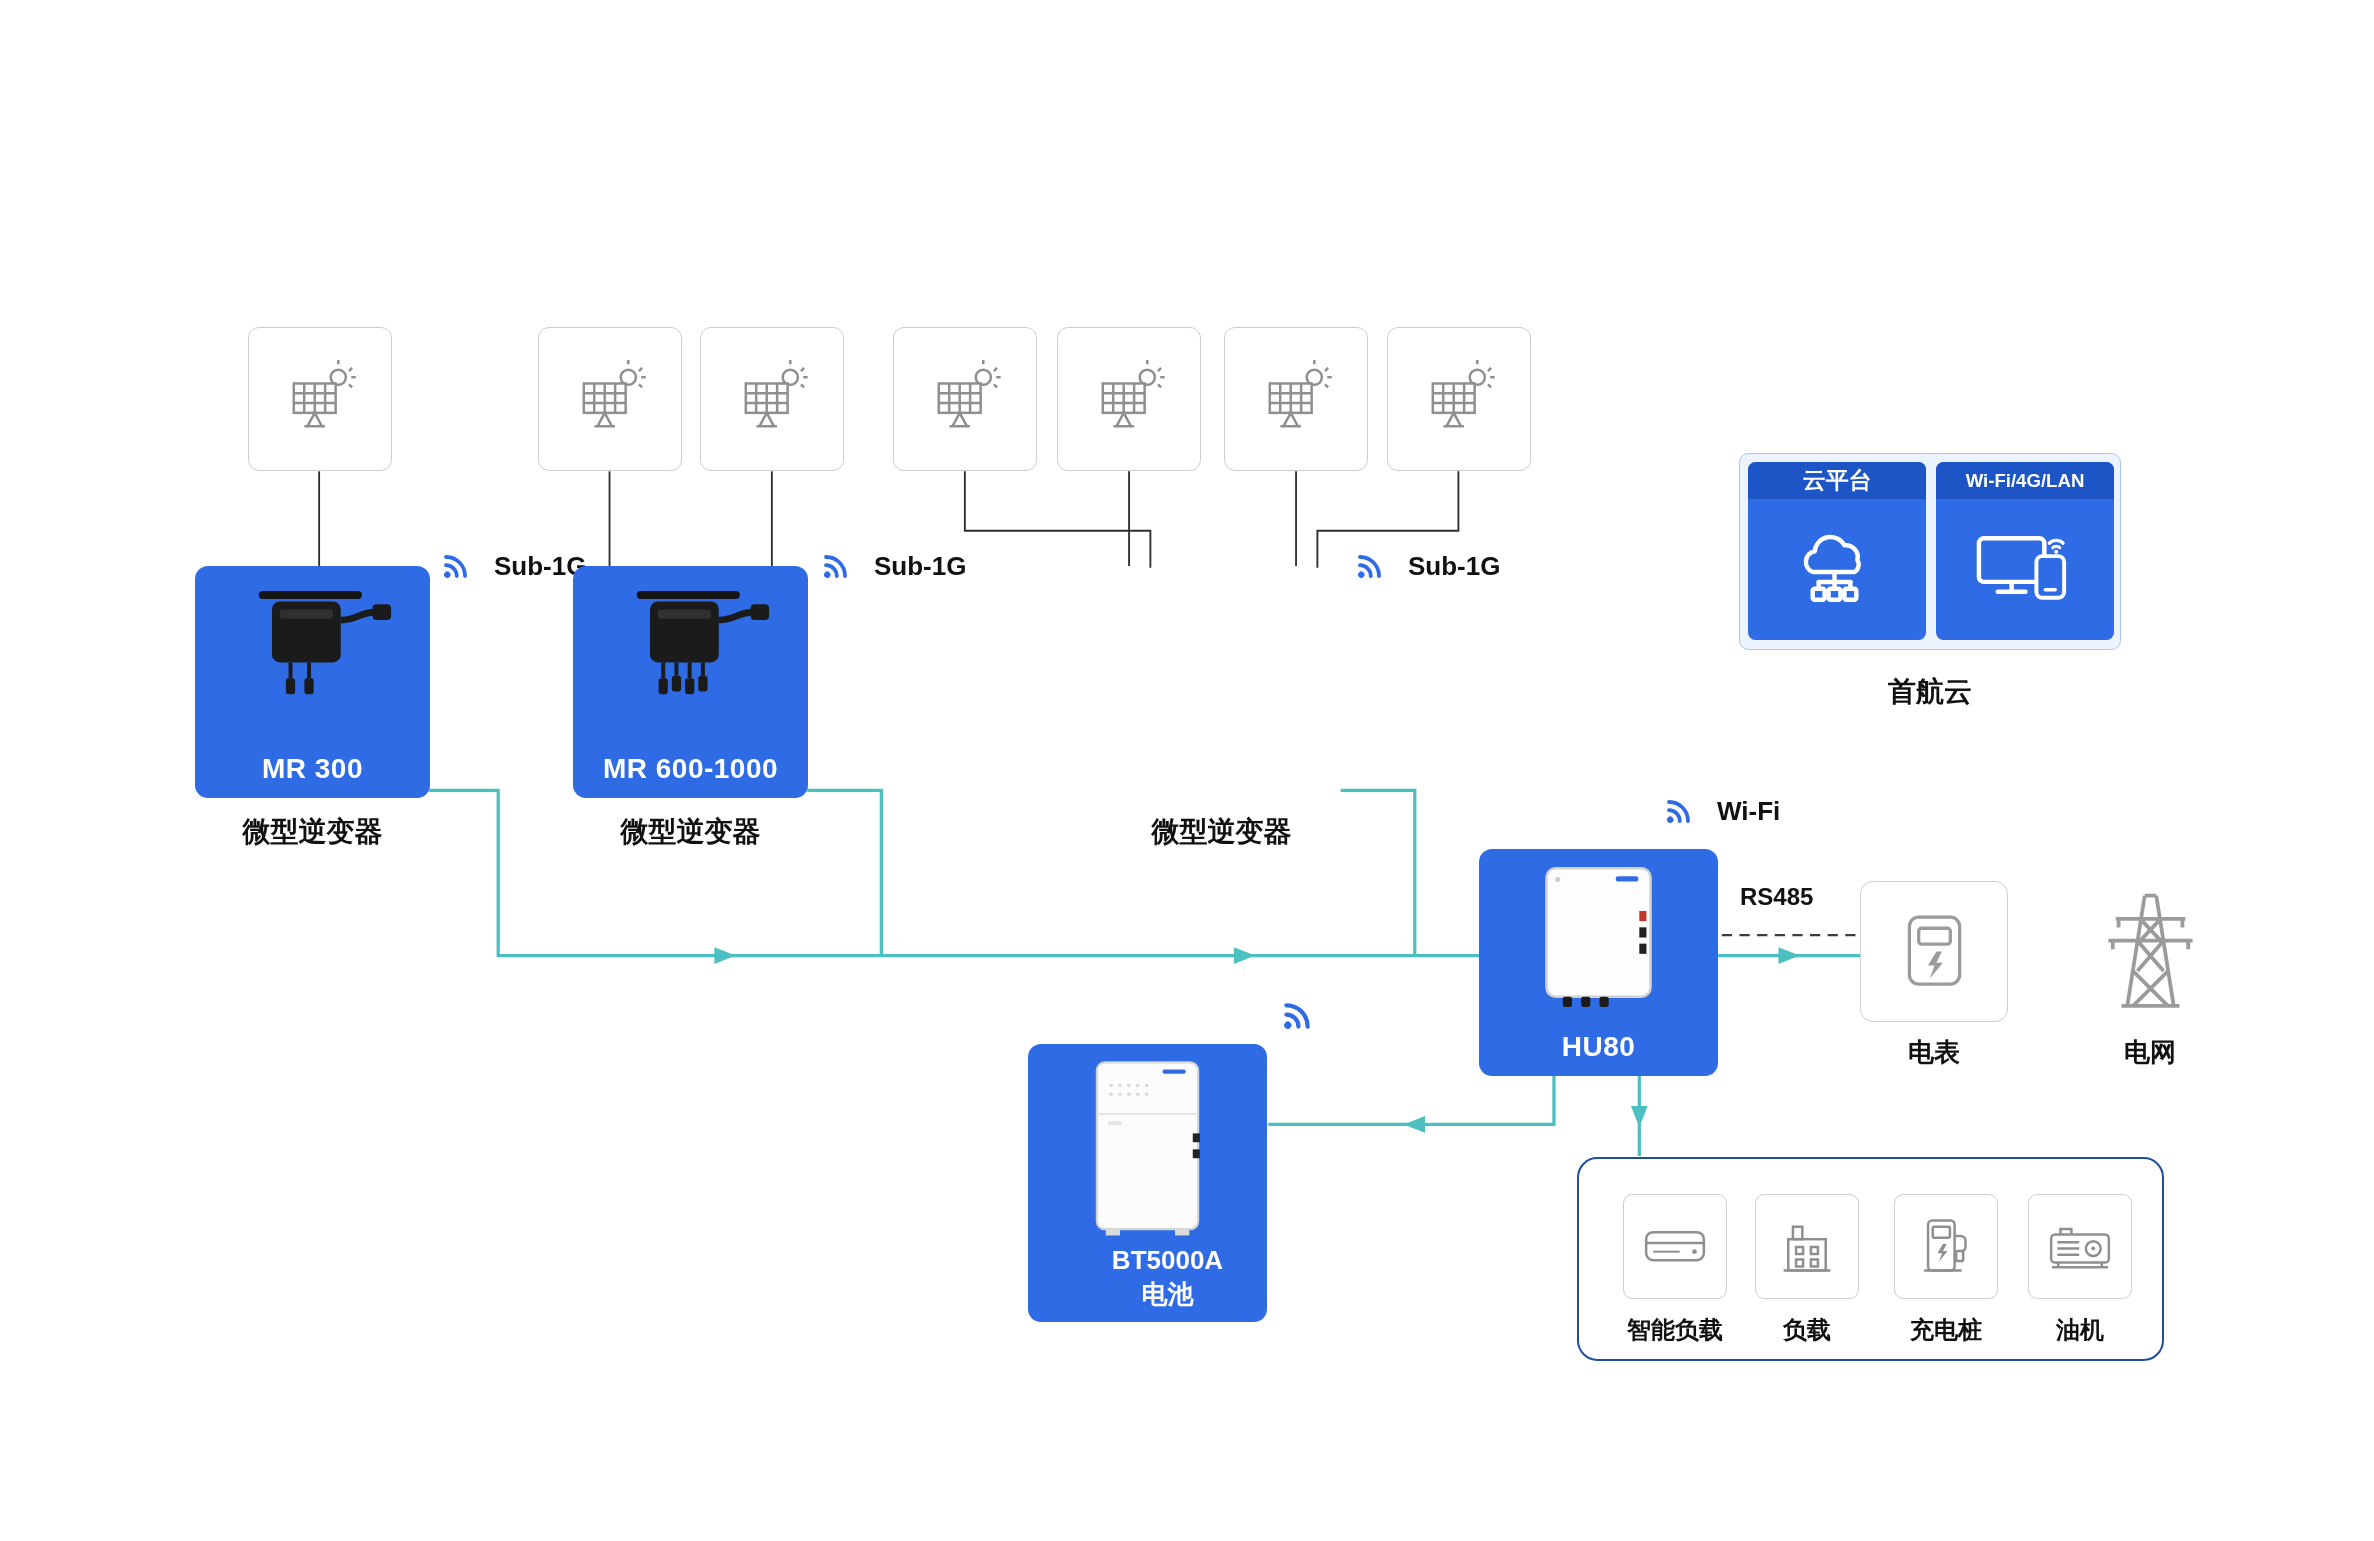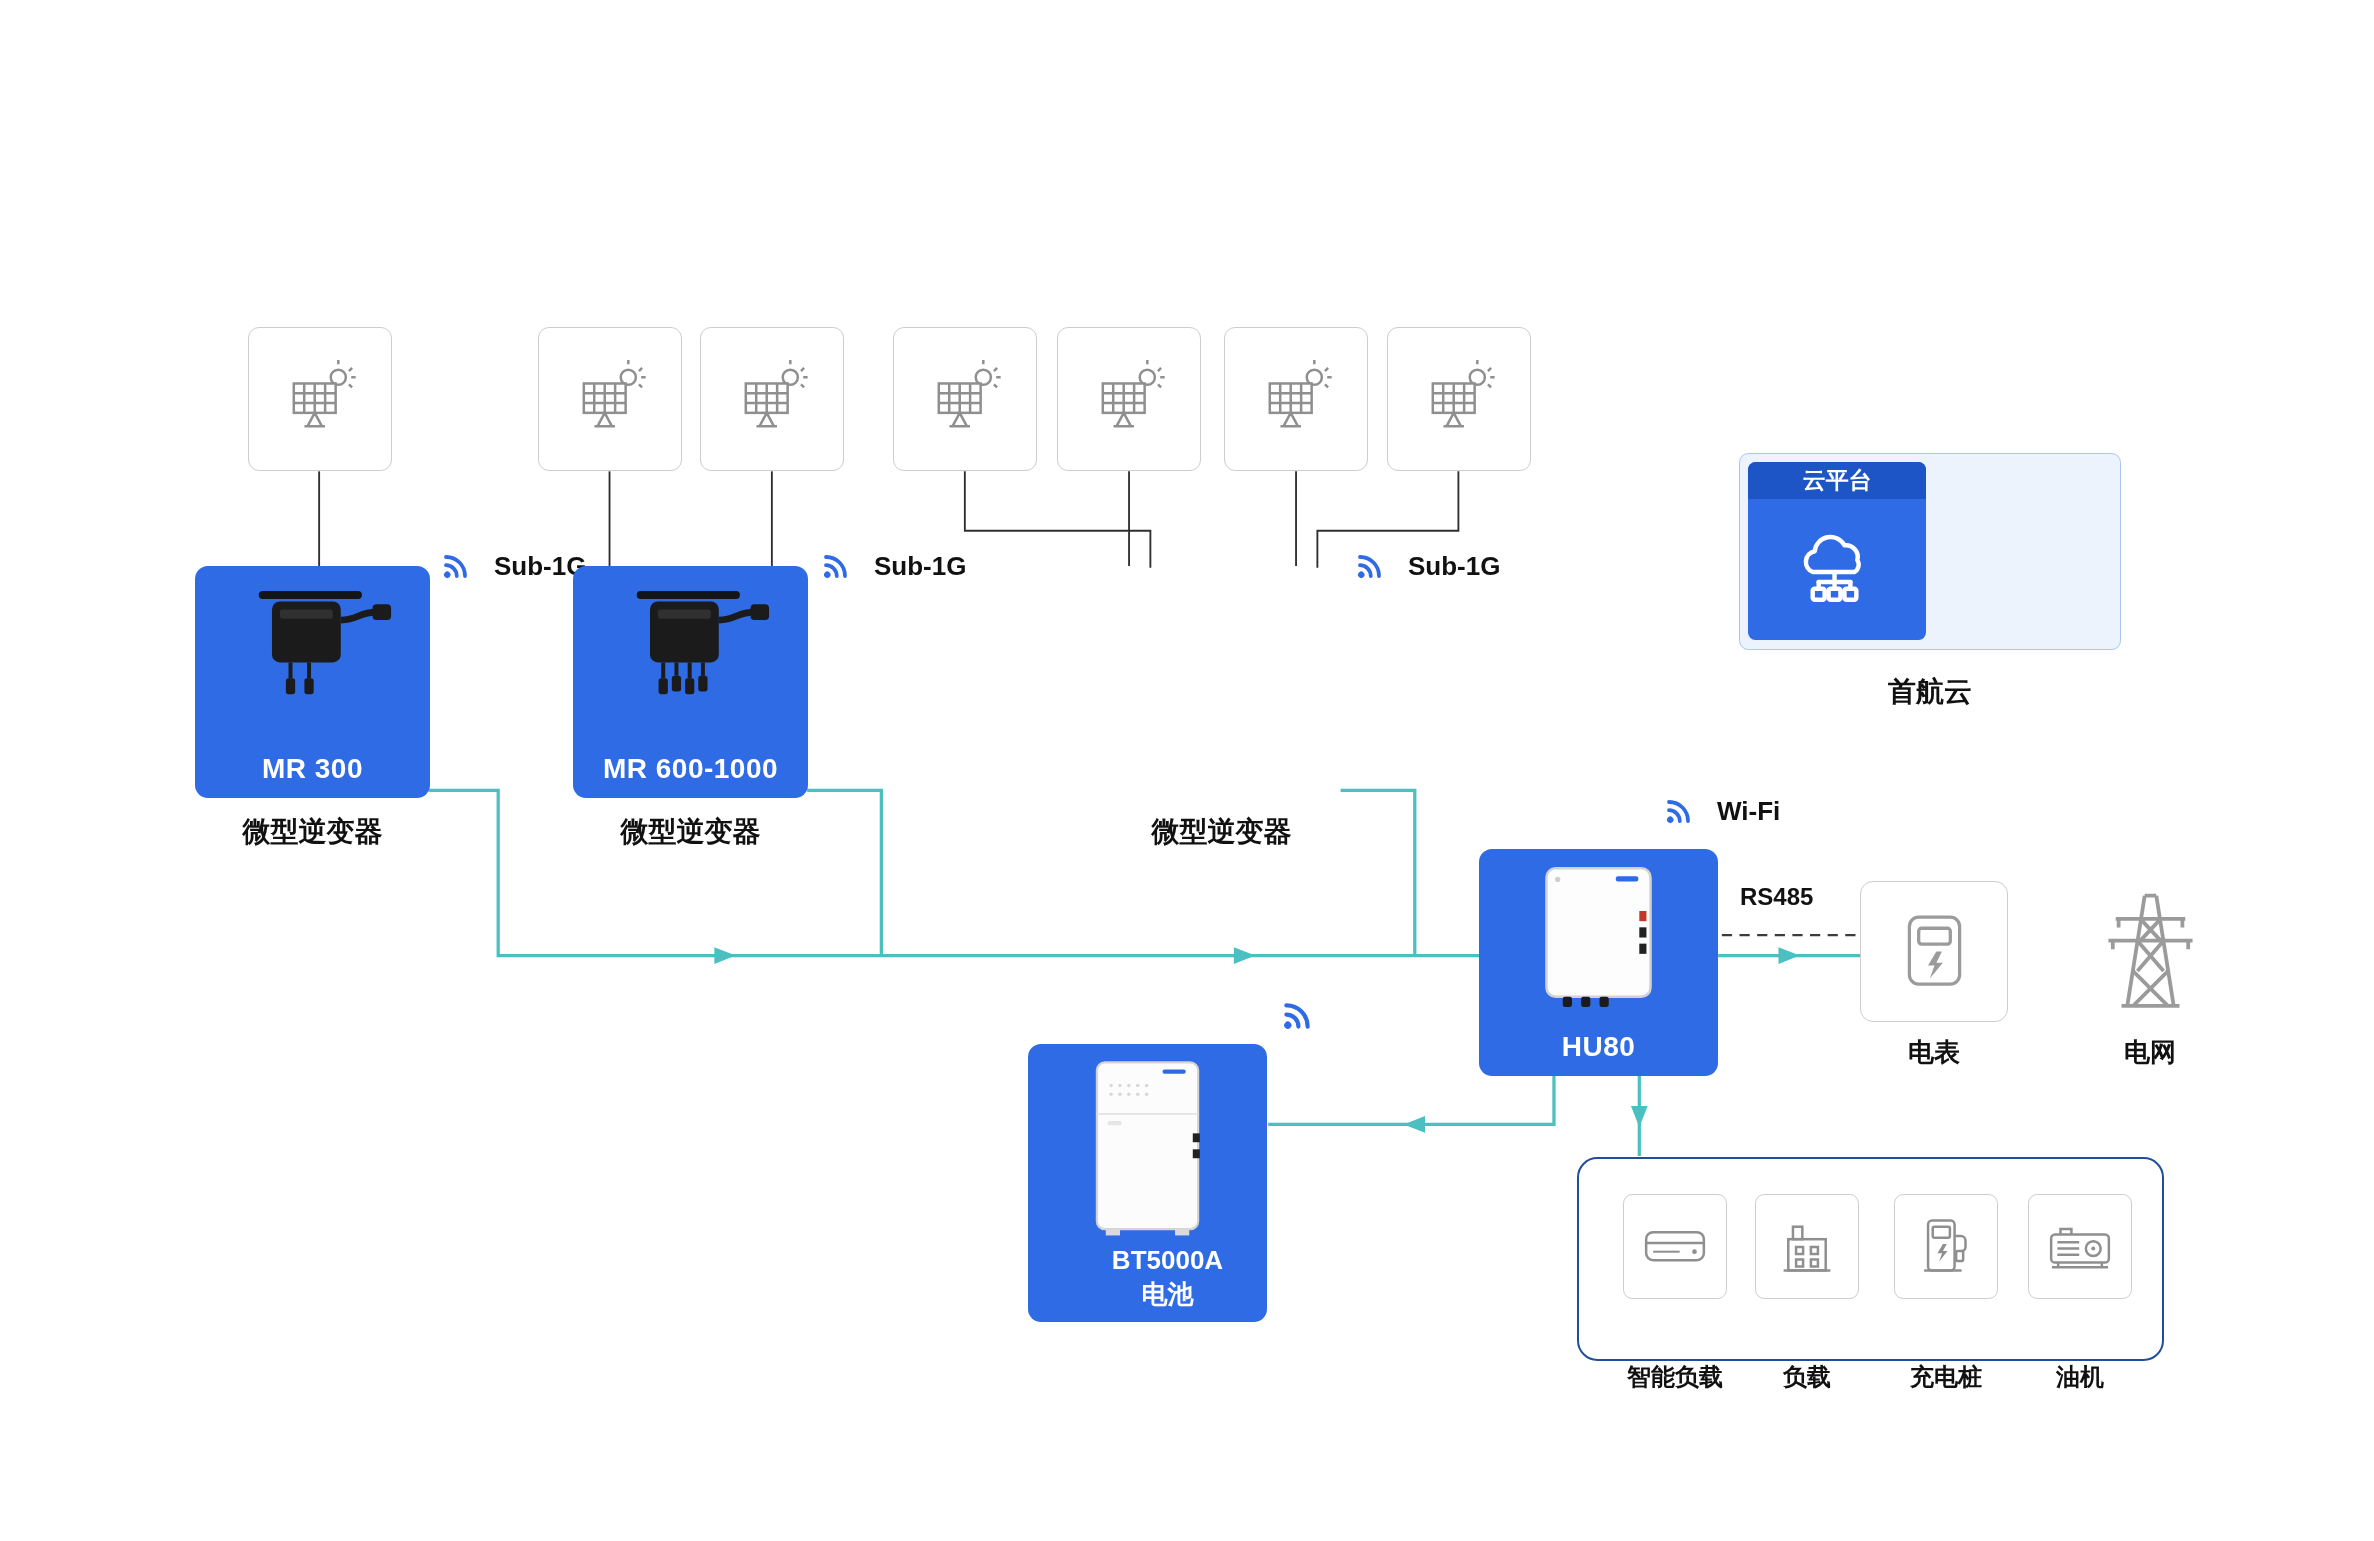--- a/index.html
+++ b/index.html
@@ -17,21 +17,21 @@
   .cloud-card{position:absolute;top:8.3px;width:178px;height:178px;background:#2e6be5;border-radius:7.4px;
     display:flex;flex-direction:column;align-items:center;overflow:hidden;gap:8px;}
   .cloud-card-header{width:100%;height:37px;background:#1d55c6;color:#fff;font-weight:bold;font-size:23px;
     display:flex;align-items:center;justify-content:center;border-radius:7.4px 7.4px 0 0;}
   .cloud-card-header.sm{font-size:18.6px;}
   .cloud-name{text-align:center;font-weight:bold;font-size:28px;color:#111;}
   .zh-label{text-align:center;font-weight:bold;font-size:26px;color:#111;}
   .rs485{font-weight:bold;font-size:24px;color:#111;}
   .bat-labels{position:absolute;bottom:11px;width:100%;text-align:center;color:#fff;font-weight:bold;font-size:26px;line-height:34px;padding-left:40px;}
   .loads{border:2.8px solid #1f4e9c;border-radius:20.4px;background:#fff;box-sizing:border-box;}
-  .load-item{position:absolute;top:35px;width:104px;display:flex;flex-direction:column;align-items:center;gap:47px;}
+  .load-item{position:absolute;top:35px;width:104px;display:flex;flex-direction:column;align-items:center;}
   .load-icon-box{width:104px;height:105px;border:1.9px solid #cdcdcd;border-radius:9.3px;background:#fff;
     display:flex;align-items:center;justify-content:center;box-sizing:border-box;}
   .load-label{margin-top:15px;font-weight:bold;font-size:24px;white-space:nowrap;color:#111;}
 </style>
 </head>
 <body>
 
 <div id="canvas">
 
   <svg class="abs" style="left:0;top:0" width="2375" height="1542" viewBox="0 0 2560 1662">
@@ -212,20 +212,33 @@
           <path d="M30,50 a11,11 0 0 1 2,-21 a16,16 0 0 1 30,-6 a12,12 0 0 1 13,15 a8.5,8.5 0 0 1 -3,12 L30,50 z"></path>
           <path d="M52,50 V60"></path>
           <path d="M36,60 H68"></path>
           <path d="M36,60 V67 M52,60 V67 M68,60 V67"></path>
           <rect x="30" y="67" width="12" height="11" rx="2"></rect>
           <rect x="46" y="67" width="12" height="11" rx="2"></rect>
           <rect x="62" y="67" width="12" height="11" rx="2"></rect>
         </g>
       </svg>
     </div>
+    <div class="cloud-card" style="left:196px">
+      <div class="cloud-card-header sm">Wi-Fi/4G/LAN</div>
+      <svg width="109" height="104" viewBox="0 0 110 100" style="margin-top:11px">
+        <g fill="none" stroke="#fff" stroke-width="4.5" stroke-linecap="round" stroke-linejoin="round">
+          <rect x="8" y="18" width="66" height="44" rx="5"></rect>
+          <path d="M41,62 v10 M27,72 h28"></path>
+        </g>
+        <path d="M79,23 a10,10 0 0 1 14,0 M82.5,27.5 a5,5 0 0 1 7,0" stroke="#fff" stroke-width="3.2" fill="none" stroke-linecap="round"></path>
+        <circle cx="86" cy="31.5" r="2" fill="#fff"></circle>
+        <rect x="66" y="36" width="28" height="42" rx="6" fill="#2e6be5" stroke="#fff" stroke-width="4"></rect>
+        <path d="M75,70 h10" stroke="#fff" stroke-width="3.5" stroke-linecap="round"></path>
+      </svg>
+    </div>
   </div>
   <div class="cloud-name abs" style="left:1739px;top:673px;width:382px">首航云</div>
 
   <div class="blue-box abs" style="left:1479px;top:849px;width:239px;height:227px">
     <svg width="139" height="153" viewBox="0 0 130 150" style="margin-top:11px">
       <rect x="14" y="8" width="102" height="126" rx="9" fill="#fdfdfd" stroke="#d2d2d2" stroke-width="2.5"></rect>
       <rect x="82" y="16" width="22" height="5" rx="2" fill="#2e6be5"></rect>
       <circle cx="25" cy="19" r="2.6" fill="#cfcfcf"></circle>
       <rect x="105" y="50" width="7" height="10" fill="#c0392b"></rect>
       <rect x="105" y="66" width="7" height="10" fill="#222"></rect>

